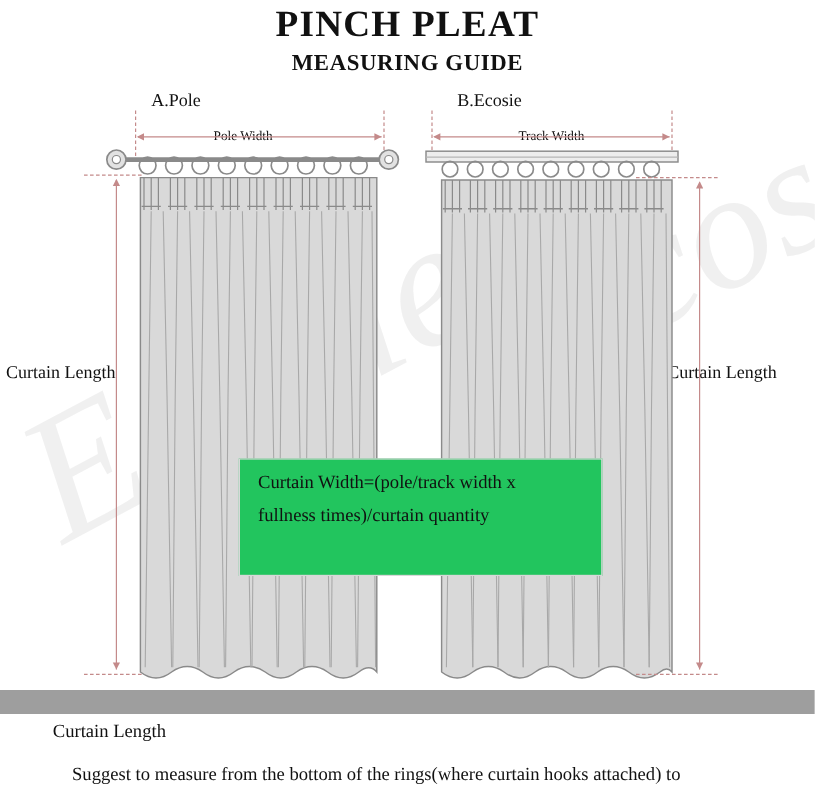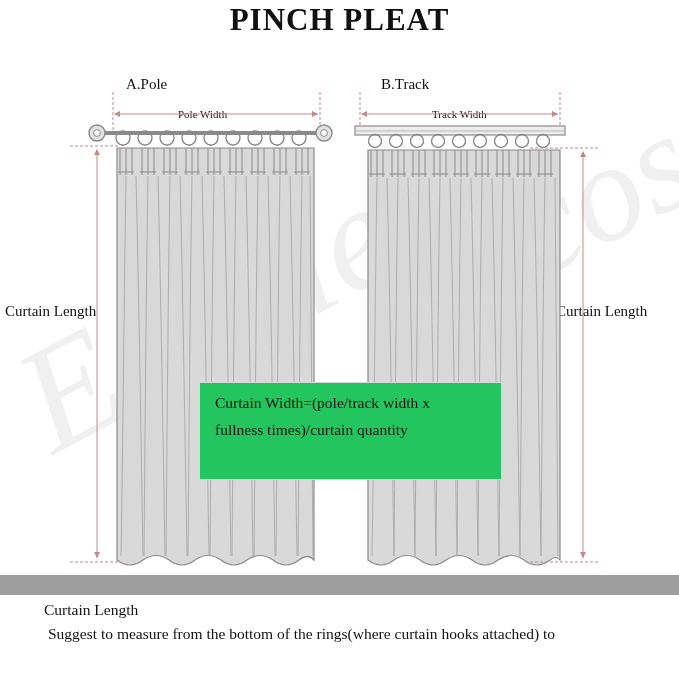--- a/index.html
+++ b/index.html
@@ -128,36 +128,37 @@
     box-sizing: border-box;
   }
   #footer .f-title {
     font-size: 15.5px;
     margin: 4px 0 2px 0;
     color: #111;
   }
   #footer .f-text {
     font-size: 15.5px;
     line-height: 21px;
-    margin: 4px;
+    margin: 16px;
     color: #111;
   }
 </style>
 </head>
 <body>
 
 <div id="page">
 
   <div class="watermark" id="wm1">Ecosie</div>
   <div class="watermark" id="wm2">Ecosie</div>
 
   <div class="title">PINCH PLEAT</div>
+  <div class="subtitle">MEASURING GUIDE</div>
 
   <div class="panel-label" id="label-pole">A.Pole</div>
-  <div class="panel-label" id="label-track">B.Track</div>
+  <div class="panel-label" id="label-track">B.Ecosie</div>
 
   <div class="dim-label" id="pole-width-label">Pole Width</div>
   <div class="dim-label" id="track-width-label">Track Width</div>
 
   <div class="side-label" id="left-length-label">Curtain Length</div>
   <div class="side-label" id="right-length-label">Curtain Length</div>
 
   <svg id="stage" viewBox="0 0 679 675">
     <defs>
       <marker id="arrR" markerWidth="7" markerHeight="7" refX="6" refY="3" orient="auto">

